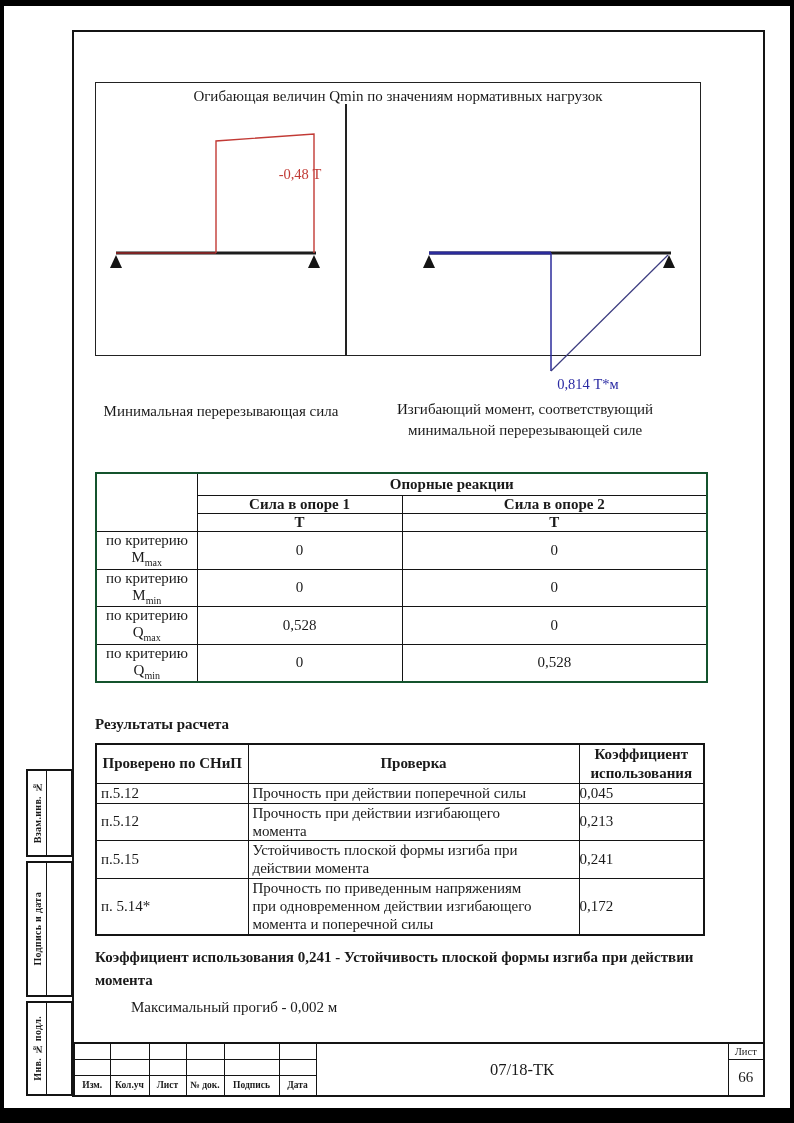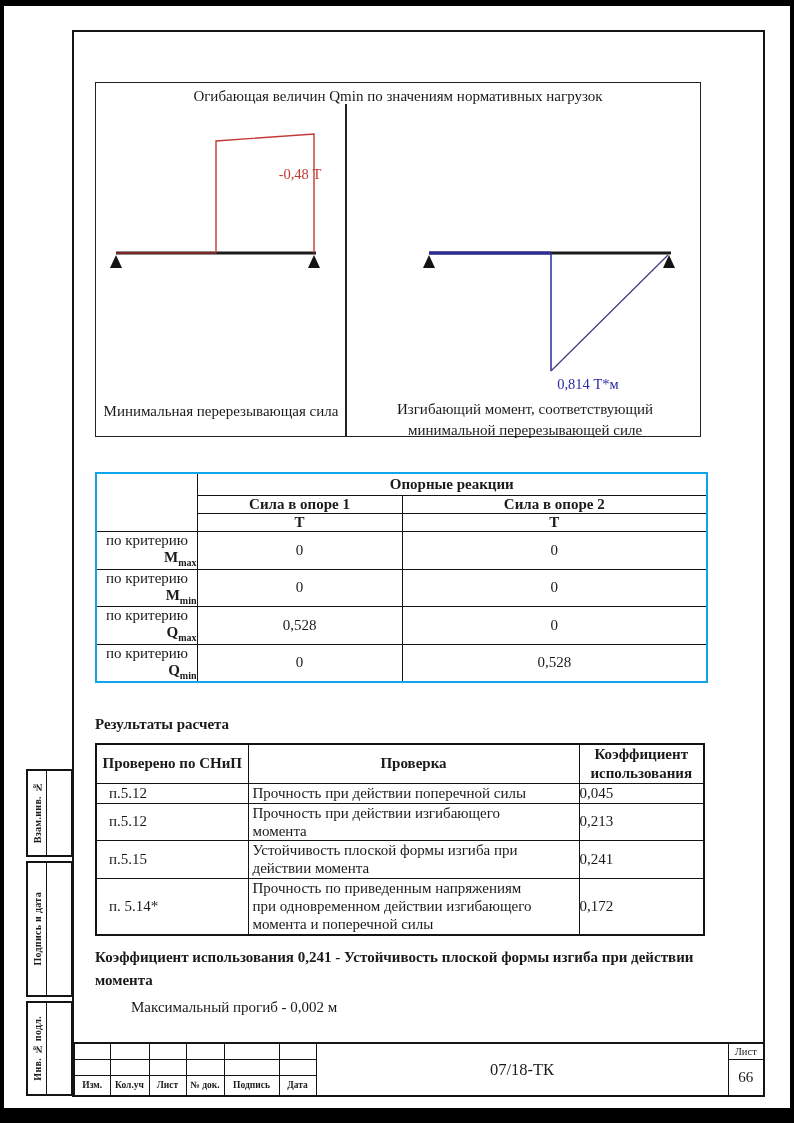--- a/index.html
+++ b/index.html
@@ -17,43 +17,43 @@
   
   .frame { left:72px; top:30px; width:693px; height:1067px; border:2.5px solid #141414; }
 
   
   .side-box { left:26px; width:47px; border:2px solid #141414; display:flex; background:#fff; }
   .side-label { width:19px; border-right:1.5px solid #141414; display:flex; align-items:center; justify-content:center; }
   .side-label span { writing-mode:vertical-rl; transform:rotate(180deg); font-weight:bold; font-size:10px; white-space:nowrap; letter-spacing:0.3px; }
   .side-empty { flex:1; }
 
   
-  .diagram-box { left:95px; top:82px; width:606px; height:355px; border:1.6px solid #222; }
+  .diagram-box { left:95px; top:82px; width:606px; height:274px; border:1.6px solid #222; }
   .diagram-title { position:absolute; left:0; top:5px; width:100%; text-align:center; font-size:15px; }
   .diagram-divider { position:absolute; left:249px; top:21px; bottom:0; width:1.5px; background:#222; }
   .diagram-svg { position:absolute; left:0; top:0; }
   .caption { position:absolute; text-align:center; font-size:15px; line-height:21px; white-space:pre-line; }
   .caption-left { left:0; top:318px; width:250px; }
   .caption-right { left:252px; top:316px; width:354px; }
   .svg-label { font-family:"Liberation Serif","DejaVu Serif",serif; font-size:14.5px; }
 
   
   table { border-collapse:collapse; table-layout:fixed; }
   td { border:1.5px solid #141414; font-size:15px; vertical-align:middle; }
-  .reactions { left:95px; top:472px; width:611px; border:2px solid #0ea5e9; }
+  .reactions { left:95px; top:472px; width:611px; border:2px solid #14532d; }
   .reactions td.hdr { font-weight:bold; text-align:center; }
   .reactions td.val { text-align:center; }
   .reactions .crit1 { padding-left:9px; text-align:left; }
-  .reactions .crit2 { text-align:right;font-weight:bold; }
+  .reactions .crit2 { text-align:center; }
   sub { font-size:10px; }
 
   .results-title { left:95px; top:716px; width:608px; font-weight:bold; font-size:15px; }
   .results { left:95px; top:736px; width:608px; border:2px solid #141414;margin-top:7px; }
   .results td.hdr { font-weight:bold; text-align:center; line-height:1.25; }
-  .results td.snip { text-align:left; padding-left:12px; vertical-align:middle; }
+  .results td.snip { text-align:left; padding-left:4px; vertical-align:middle; }
   .results td.chk { text-align:left; padding-left:4px; padding-right:2px; line-height:1.22; white-space:pre-line; }
   .results td.coef { }
 
   .summary-bold { left:95px; top:946px; width:652px; font-weight:bold; font-size:15px; line-height:23px; }
   .summary-defl { left:95px; top:999px; font-size:15px;margin-left:36px; }
 
   
   .stamp { left:73px; top:1042px; width:692px; border:2.5px solid #141414; }
   .stamp td { border:1.6px solid #141414; height:16px; font-size:9.5px; font-weight:bold; text-align:center; padding:0 1px; }
   .stamp td.code { font-size:16.5px; font-weight:normal; }

